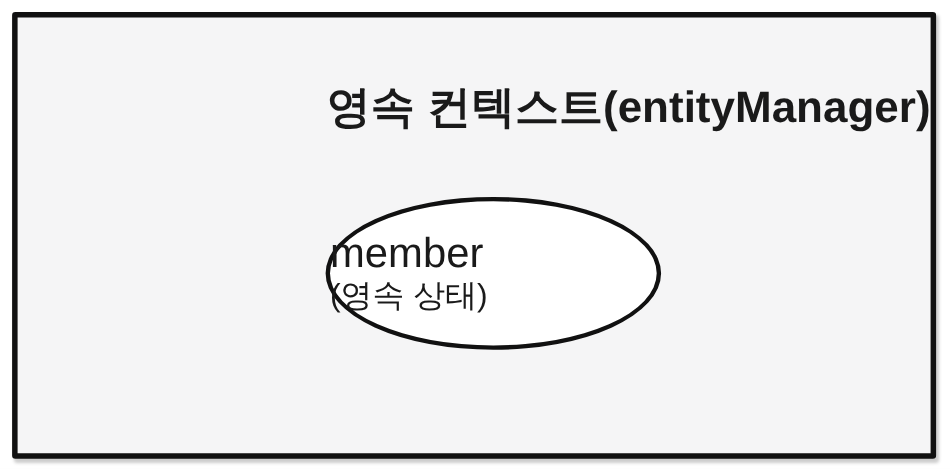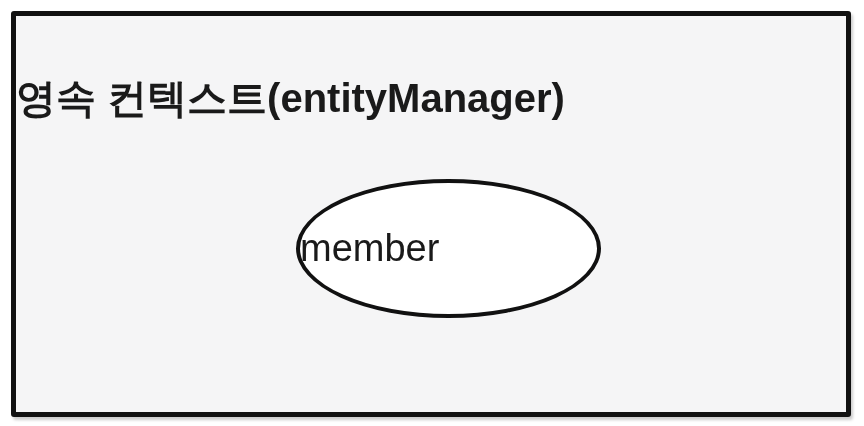--- a/index.html
+++ b/index.html
@@ -32,21 +32,21 @@
     background: var(--box-fill);
     border: 5px solid var(--box-border);
     border-radius: 3px;
     box-shadow: 2px 3px 3px rgba(0,0,0,0.20);
   }
   .diagram-title {
     position: absolute;
     left: 0;
     top: 60px;
     width: 100%;
-    text-align: left;
+    text-align: right;
     font-size: 40px;
     font-weight: bold;
     letter-spacing: 0px;
     color: var(--text-color);
     line-height: 1.1;
     white-space: nowrap;
   }
   .entity-ellipse {
     position: absolute;
     left: 280px;
@@ -76,15 +76,16 @@
   }
 </style>
 </head>
 <body>
 
 <div class="stage">
   <div class="context-box">
     <div class="diagram-title">영속 컨텍스트(entityManager)</div>
     <div class="entity-ellipse">
       <span class="entity-name">member</span>
+      <span class="entity-state">(영속 상태)</span>
     </div>
   </div>
 </div>
 
 </body></html>

